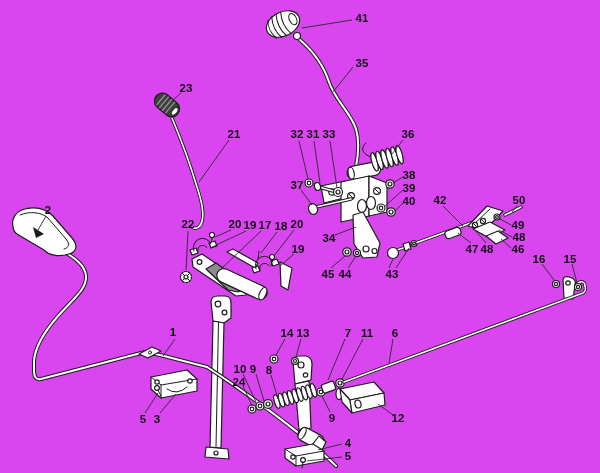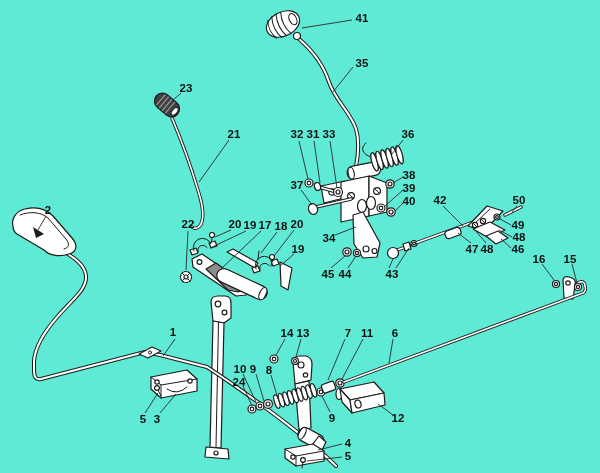--- a/index.html
+++ b/index.html
@@ -1,16 +1,16 @@
 <!DOCTYPE html>
 <html><head>
 <meta charset="utf-8">
 <style>
   html,body{margin:0;padding:0;background:#fff;}
-  .stage{width:600px;height:473px;background:#5eead4;position:relative;overflow:hidden;
+  .stage{width:600px;height:473px;background:#d946ef;position:relative;overflow:hidden;
          font-family:"Liberation Sans",sans-serif;}
   svg{display:block;}
   .part{fill:#ffffff;stroke:#1c1c1c;stroke-width:1.2;stroke-linejoin:round;stroke-linecap:round;}
   .thin{fill:none;stroke:#1c1c1c;stroke-width:1;stroke-linecap:round;}
   .rod-o{fill:none;stroke:#1c1c1c;stroke-width:4;stroke-linecap:round;stroke-linejoin:round;}
   .rod-i{fill:none;stroke:#ffffff;stroke-width:2;stroke-linecap:round;stroke-linejoin:round;}
   .rod-o2{fill:none;stroke:#1c1c1c;stroke-width:3.4;stroke-linecap:round;stroke-linejoin:round;}
   .rod-i2{fill:none;stroke:#ffffff;stroke-width:1.6;stroke-linecap:round;stroke-linejoin:round;}
   .dark{fill:#8c8c8c;stroke:#1c1c1c;stroke-width:1.2;stroke-linejoin:round;}
   .callout-text{font:bold 11.5px "Liberation Sans",sans-serif;fill:#111111;}

